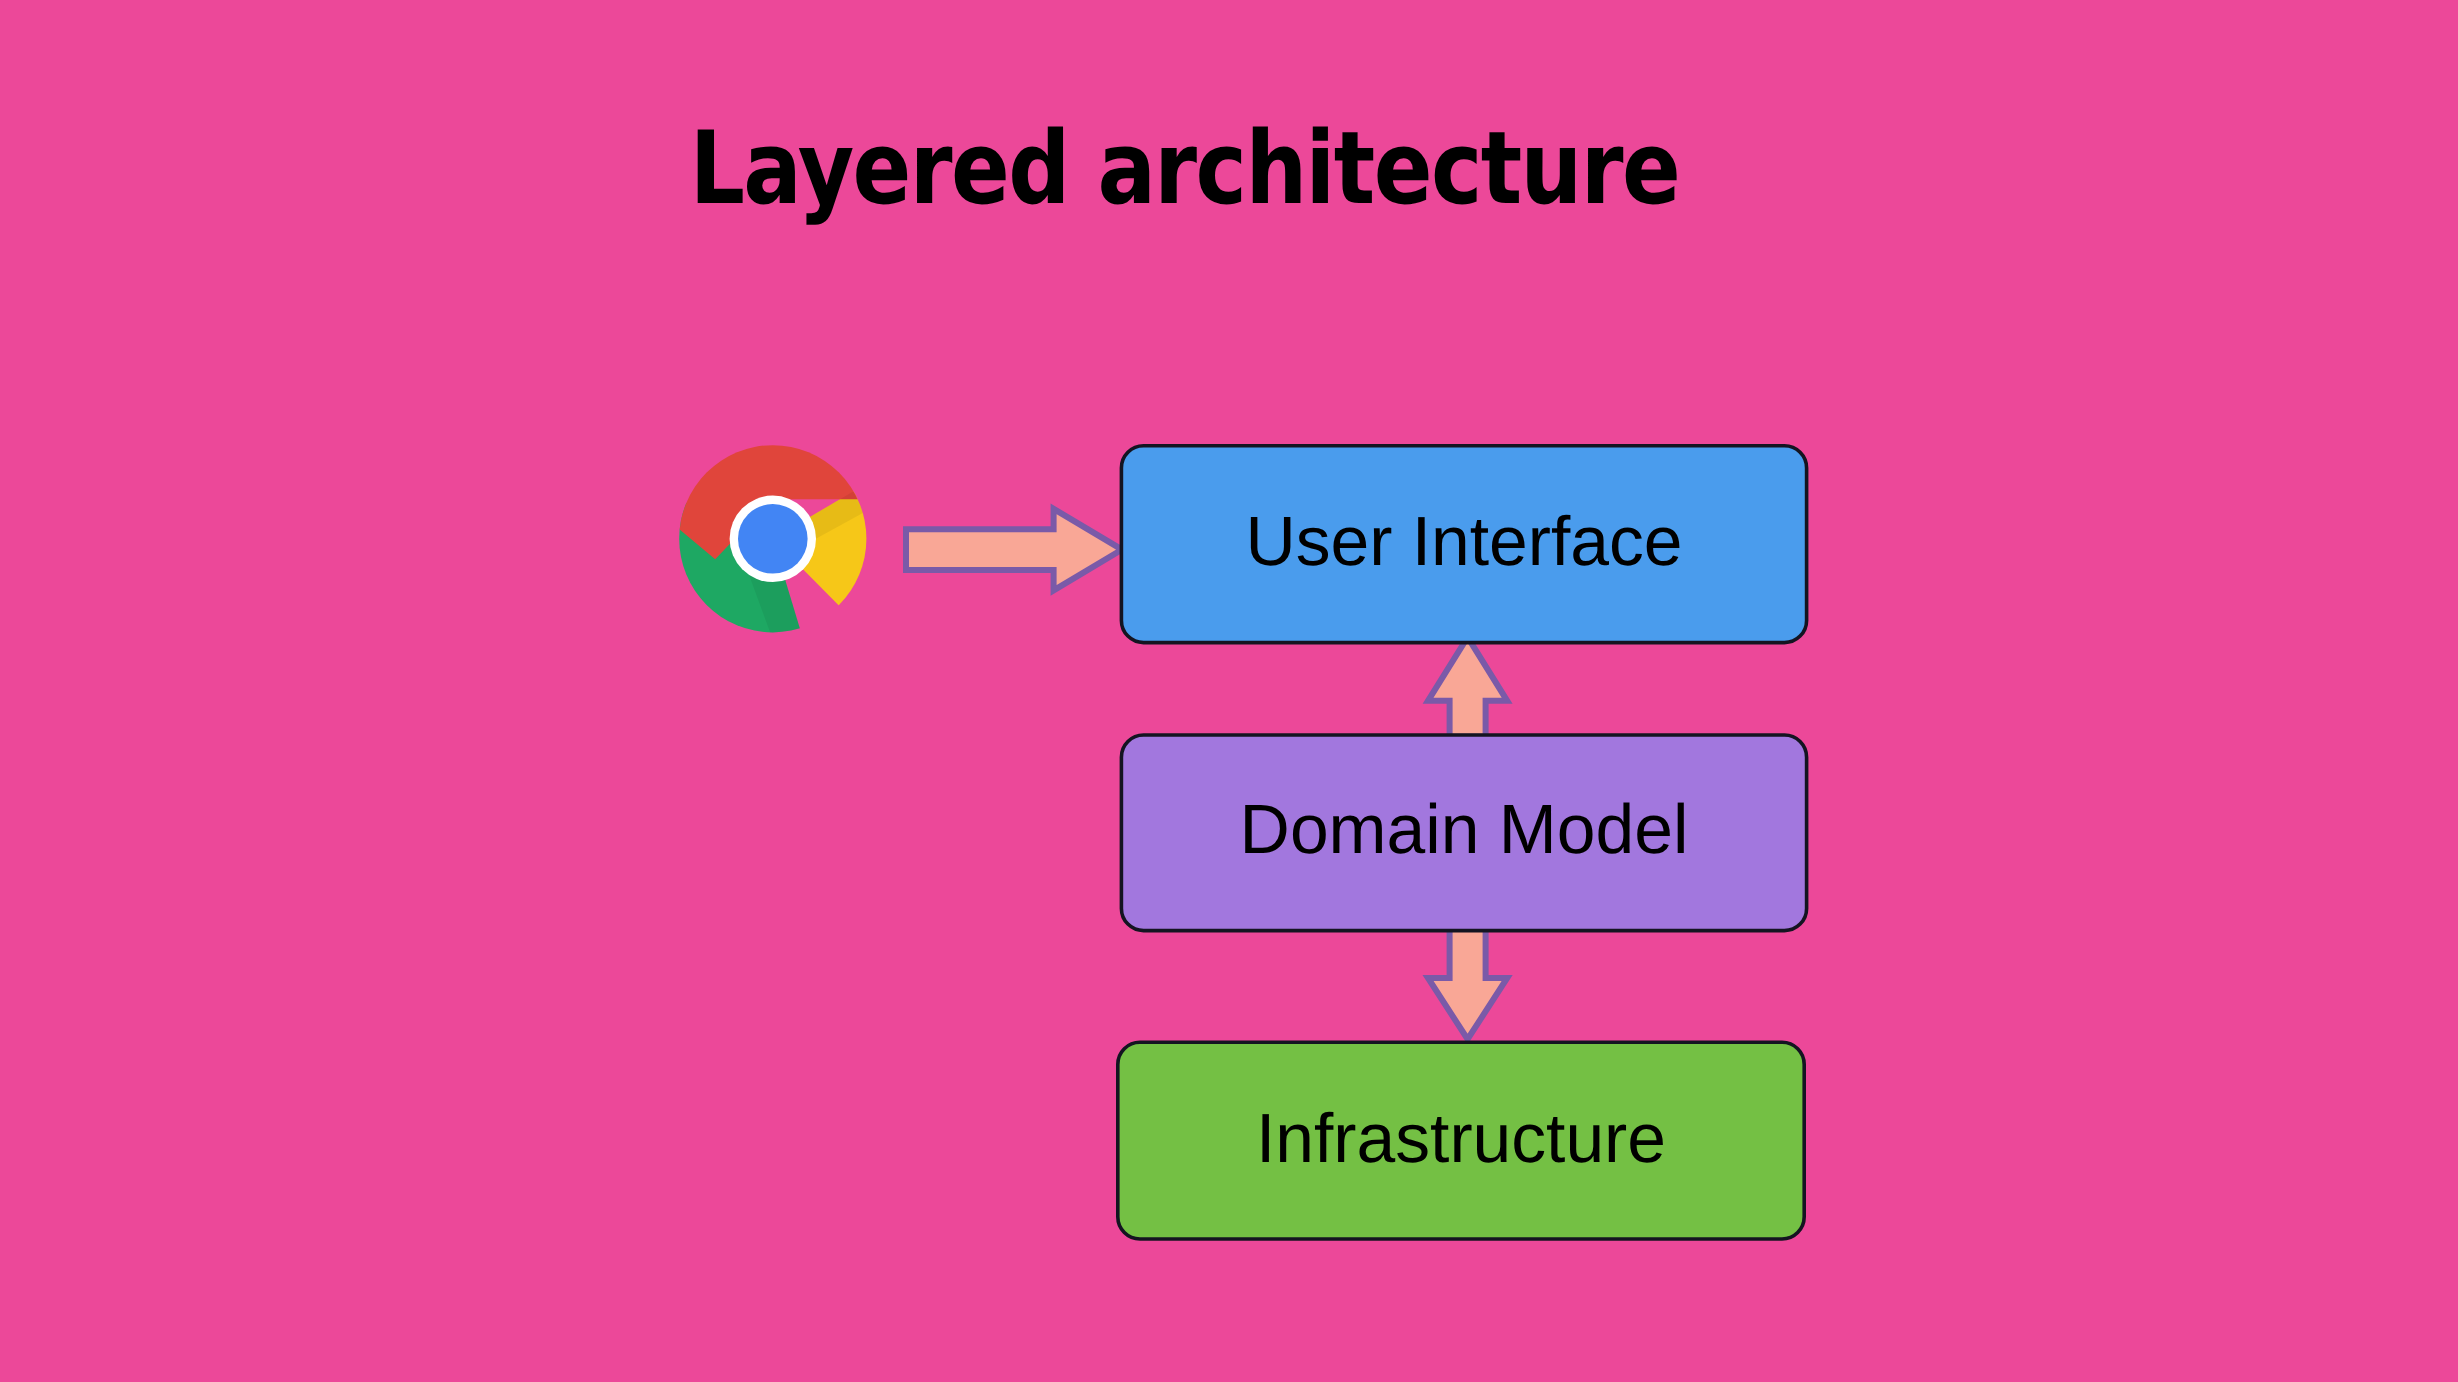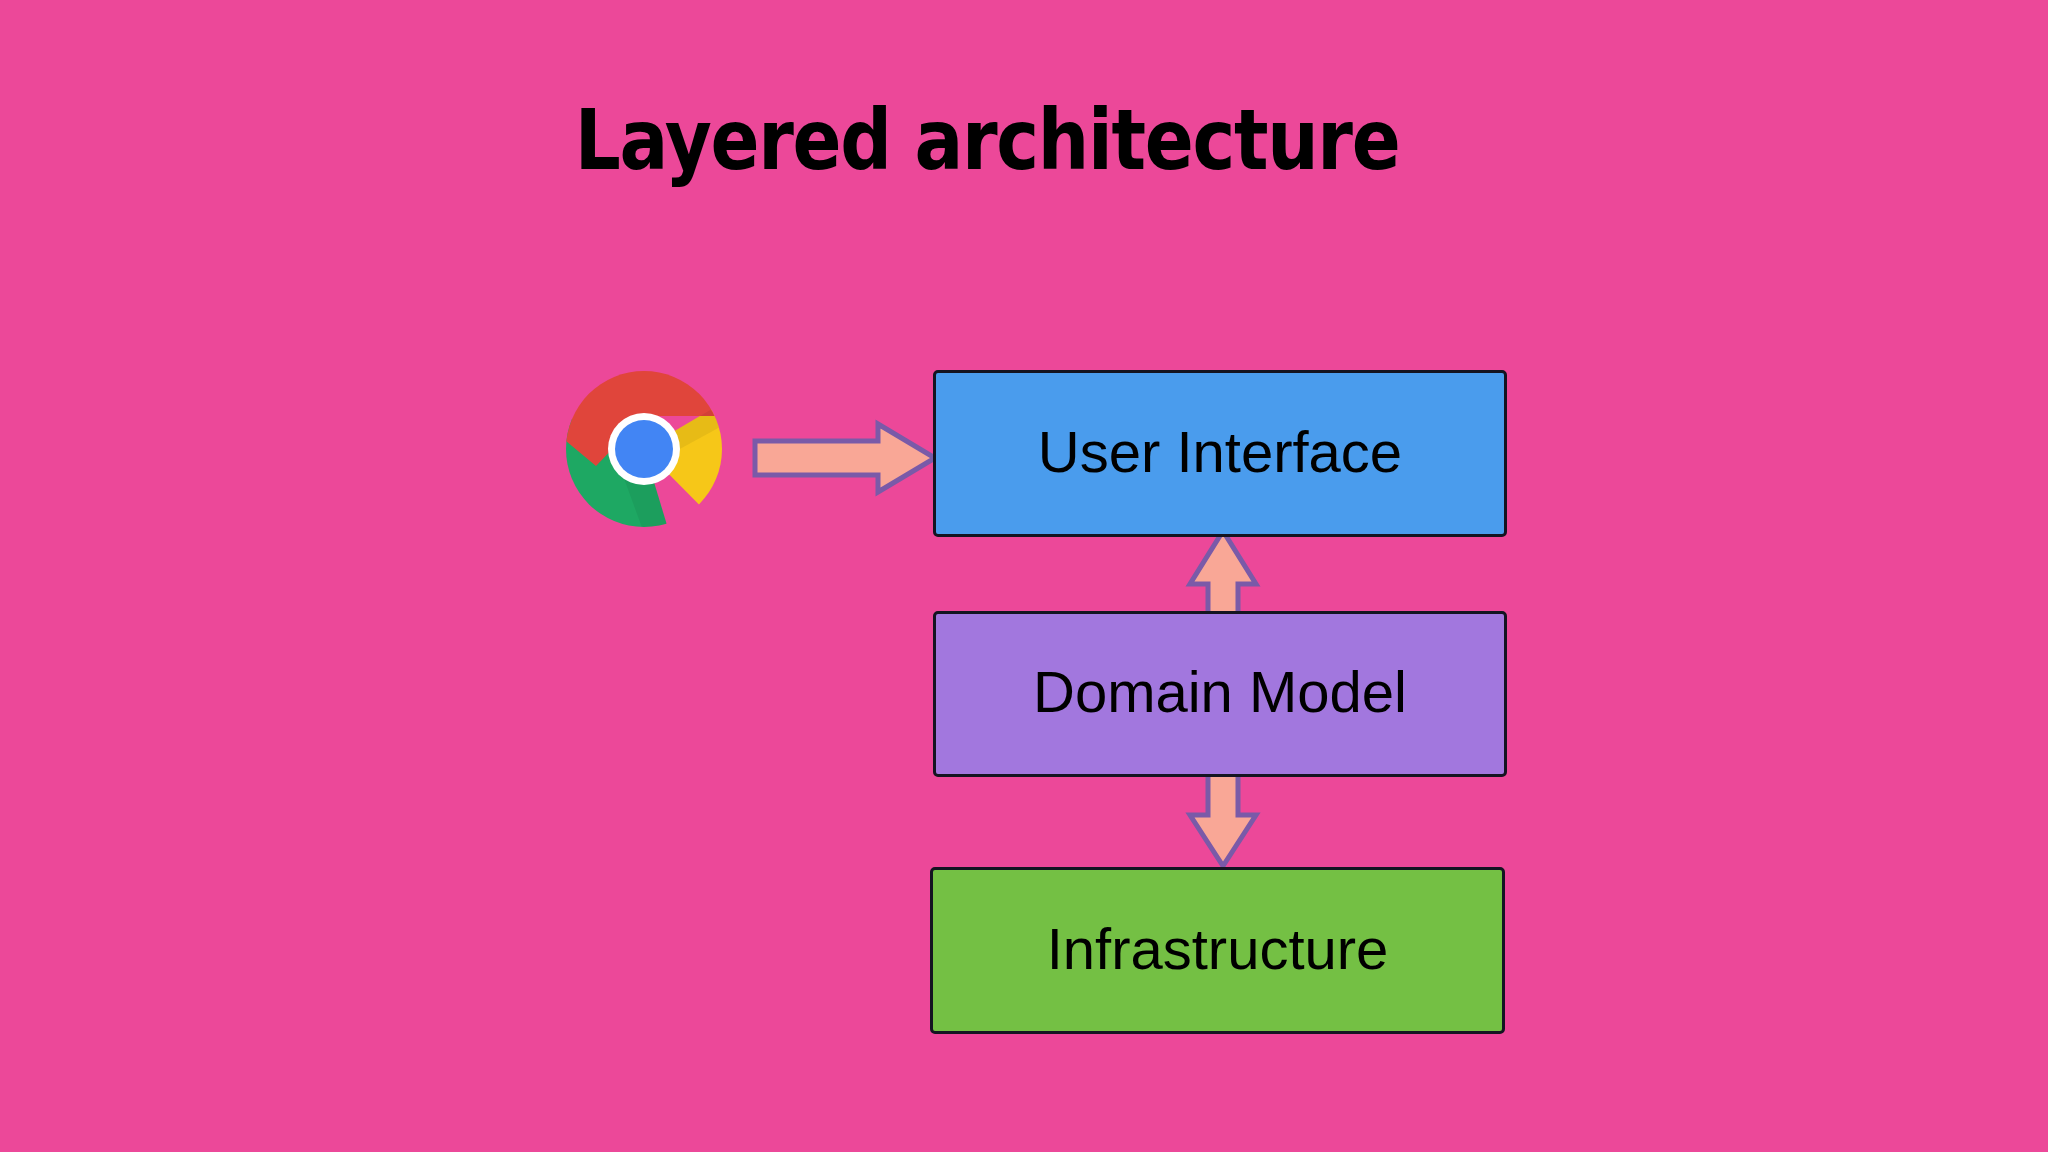--- a/index.html
+++ b/index.html
@@ -37,21 +37,21 @@
     transform: scaleX(0.86);
     transform-origin: 760px 50%;
     white-space: nowrap;
   }
 
   
   .layer-box {
     position: absolute;
     box-sizing: border-box;
     border: 3px solid #141421;
-    border-radius: 5px;
+    border-radius: 20px;
     display: flex;
     align-items: center;
     justify-content: center;
     color: #000000;
     font-family: "Liberation Sans", sans-serif;
     font-size: 58px;
     font-weight: 400;
     letter-spacing: 0px;
     white-space: nowrap;
     z-index: 3;

